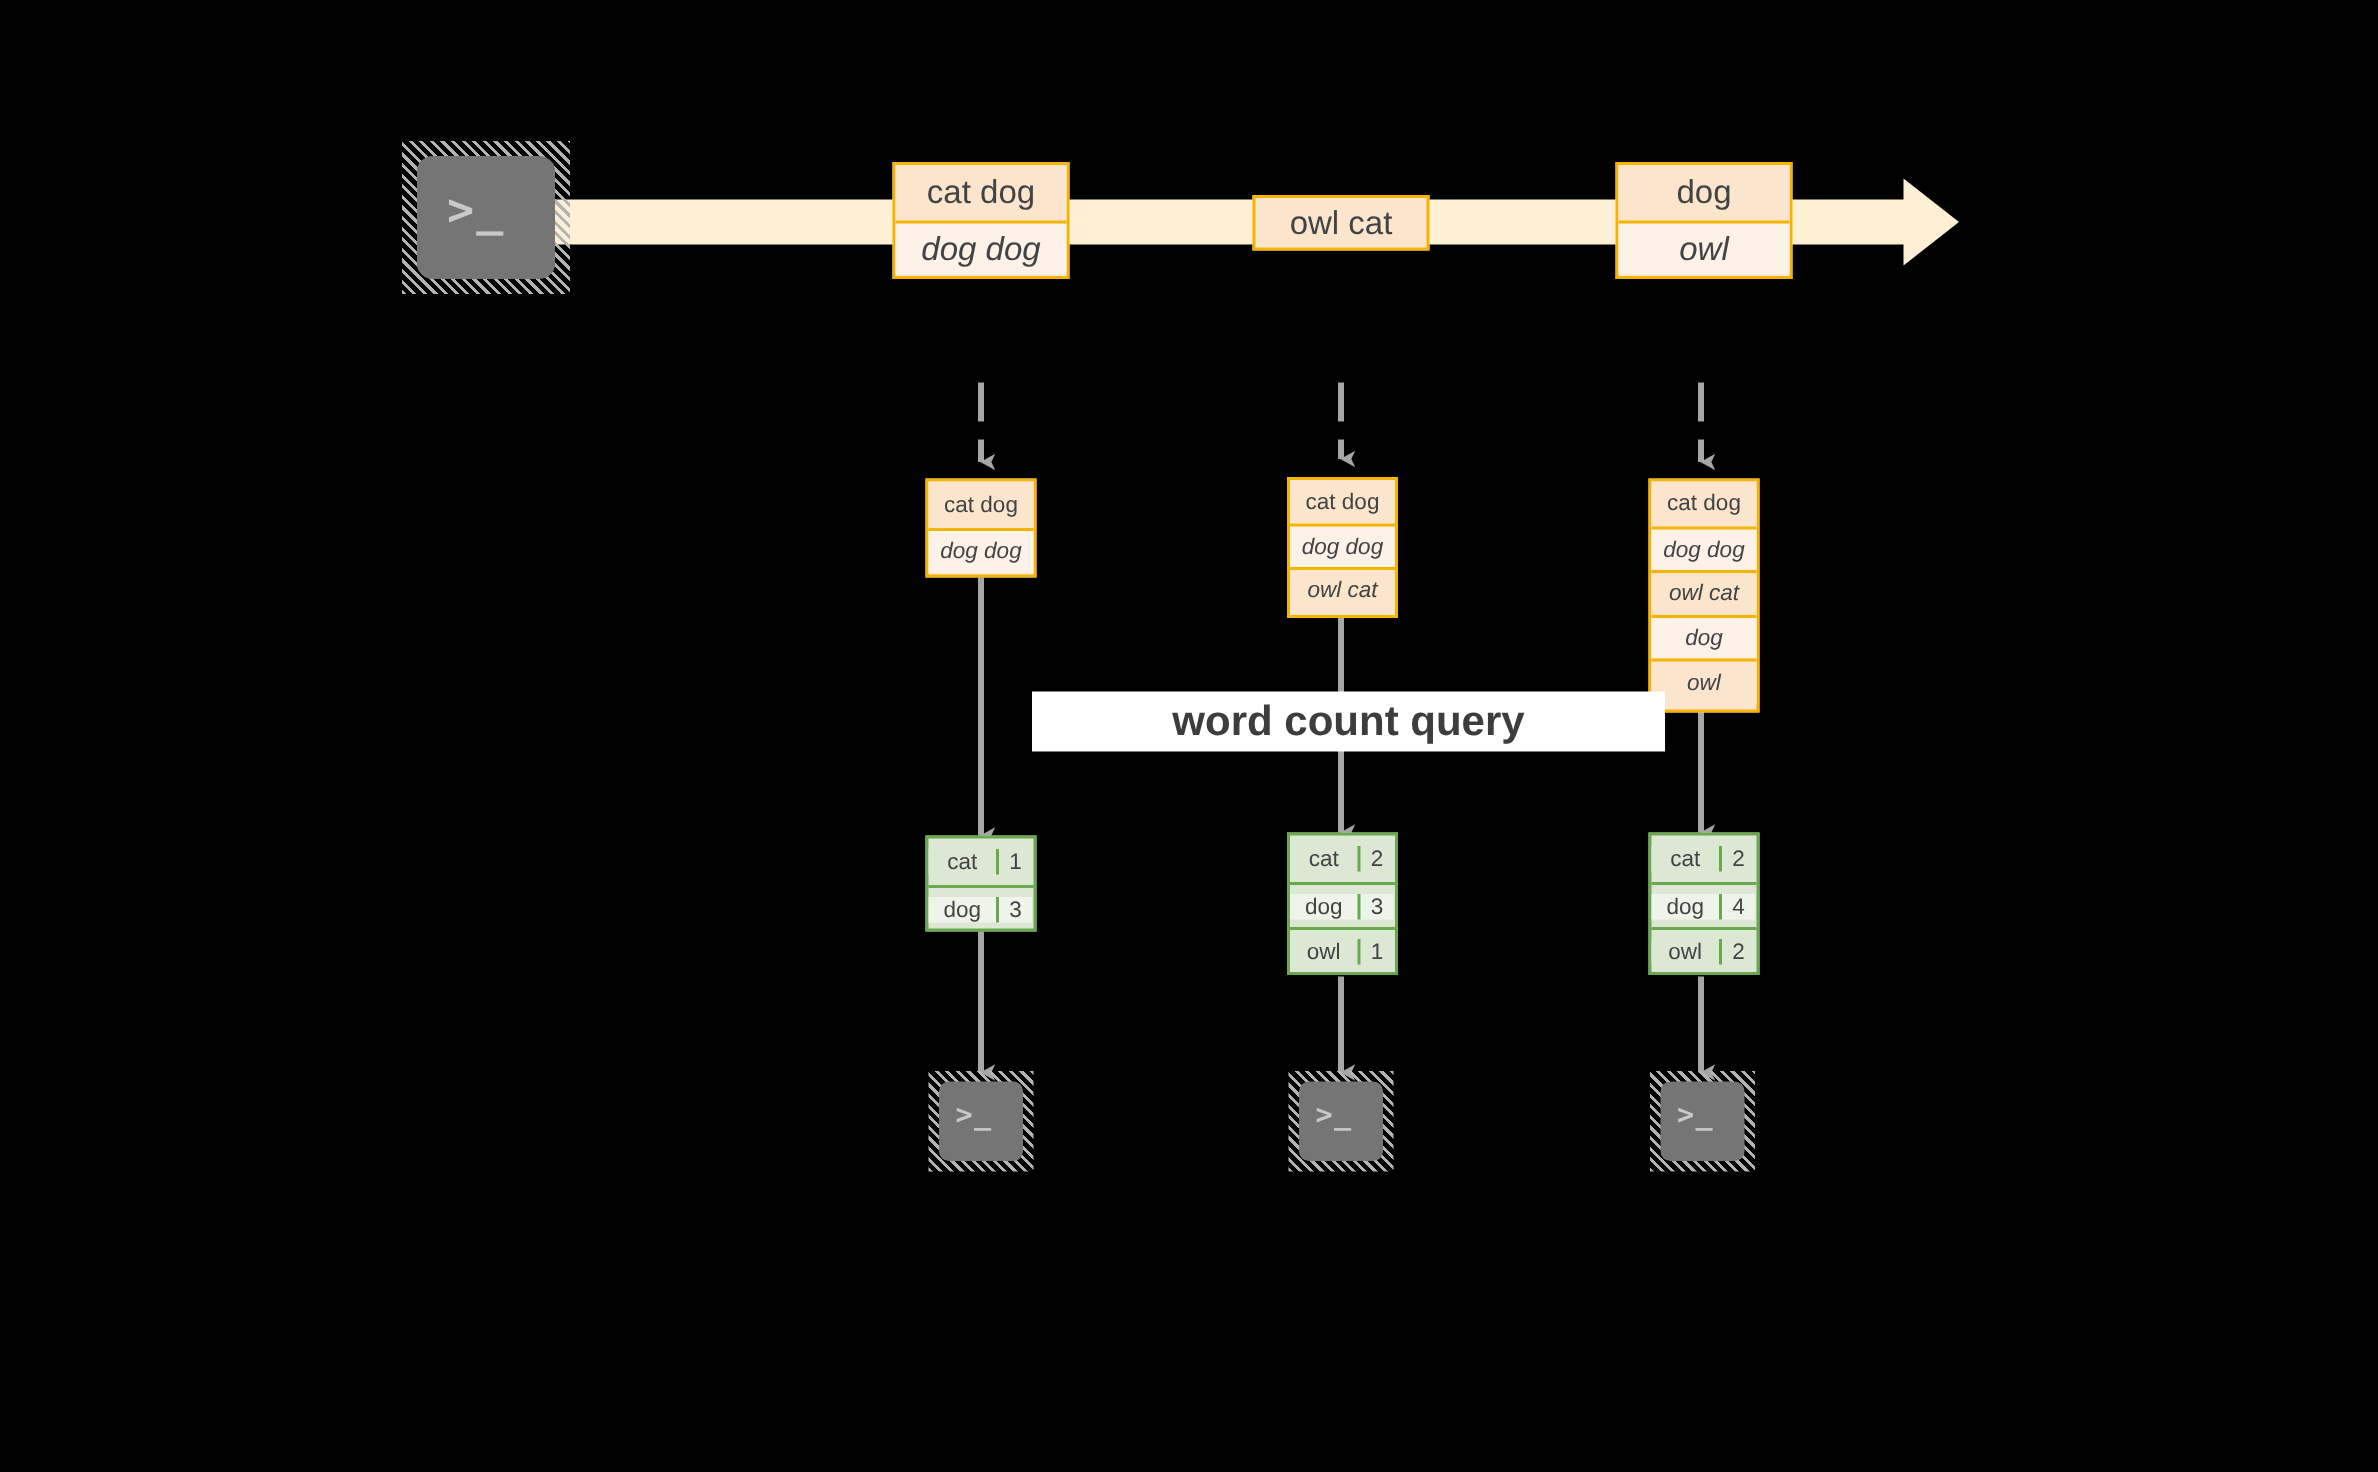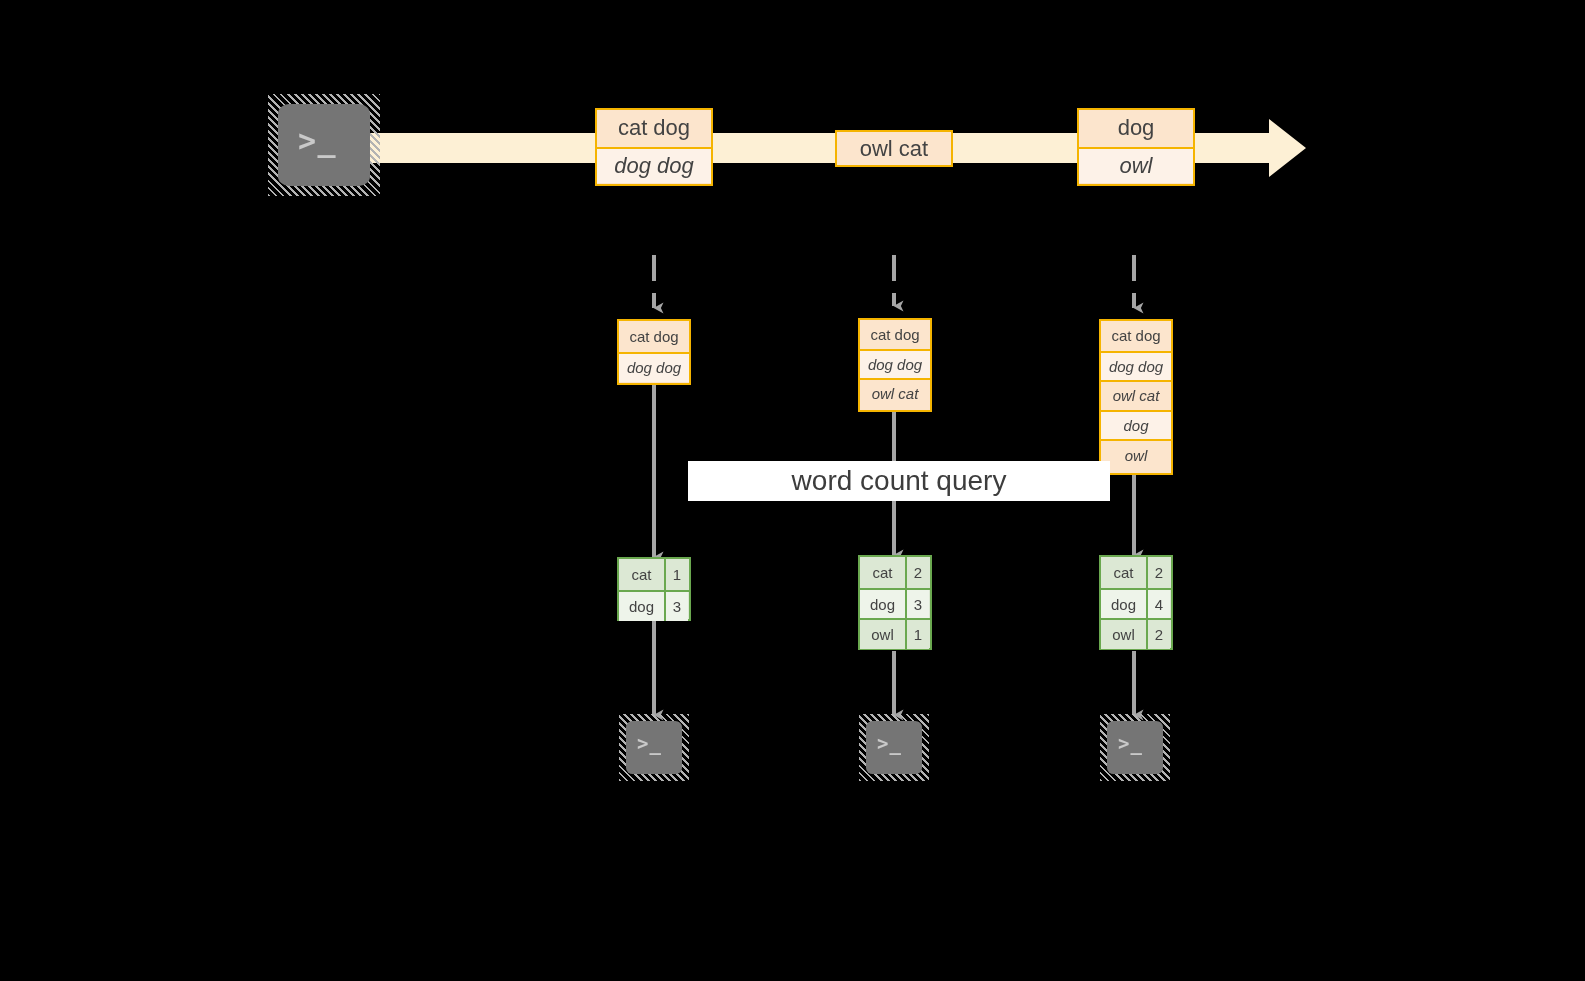--- a/index.html
+++ b/index.html
@@ -38,32 +38,32 @@
           border:2.5px solid #f5b400;background:#fce5cd;}
   .ostack .row{box-sizing:border-box;display:flex;align-items:center;
           justify-content:center;color:#434343;white-space:nowrap;
           background:#fce5cd;}
   .ostack .row.light{background:#fdf2e8;}
   .ostack .row+.row{border-top:2.5px solid #f5b400;font-style:italic;}
 
   
   .gtab{position:absolute;box-sizing:border-box;
         border:2.5px solid #6aa84f;background:#dce8d4;}
-  .gtab .grow{display:flex;box-sizing:border-box;}
+  .gtab .grow{display:flex;box-sizing:border-box;align-items:center;}
   .gtab .grow+.grow{border-top:2.5px solid #6aa84f;}
   .gtab .gc{box-sizing:border-box;display:flex;align-items:center;
         justify-content:center;color:#434343;background:#dce8d4;
         white-space:nowrap;}
   .gtab .grow.light .gc{background:#eef4ea;}
   .gtab .gc+.gc{border-left:2.5px solid #6aa84f;}
 
   
   .labelband{position:absolute;background:#ffffff;
         display:flex;align-items:center;justify-content:center;
-        color:#3d3d3d;white-space:nowrap;}
+        color:#3d3d3d;white-space:nowrap;font-weight:bold;}
 
   svg{position:absolute;left:0;top:0;overflow:visible;}
 </style>
 </head>
 <body>
 
 <div id="stage">
 
   <svg width="1585" height="981">
 

